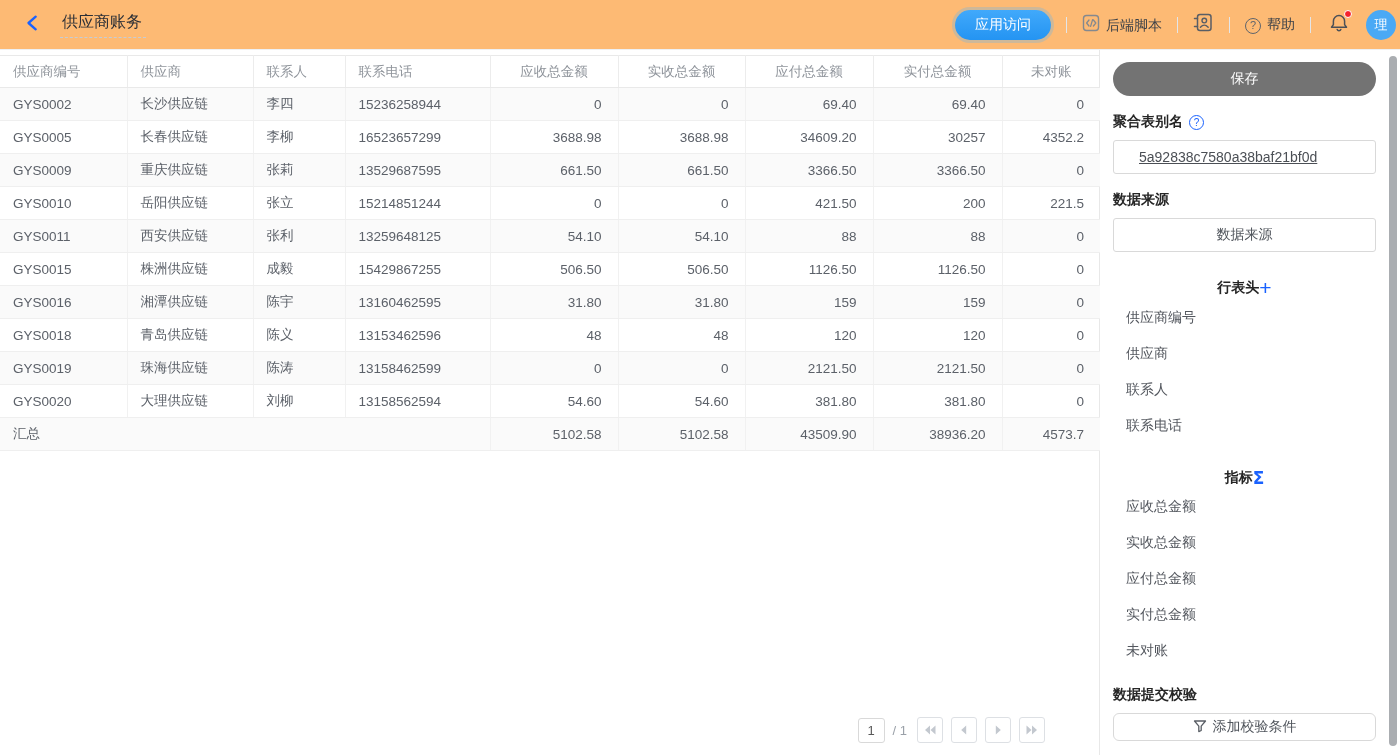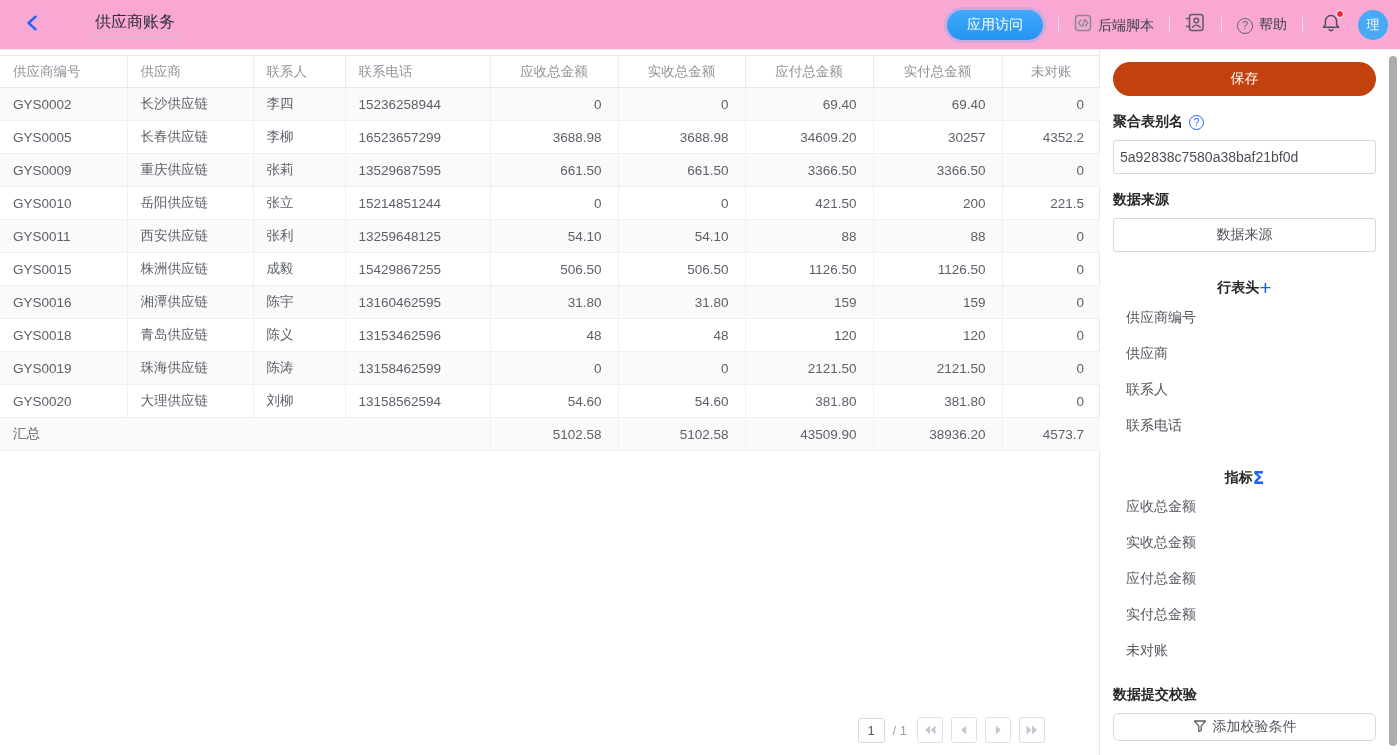--- a/index.html
+++ b/index.html
@@ -1,21 +1,21 @@
 <!DOCTYPE html>
 <html><head>
 <meta charset="utf-8">
 <style>
   * { margin:0; padding:0; box-sizing:border-box; }
   html,body { width:1400px; height:755px; overflow:hidden; background:#fff;
     font-family:"Liberation Sans","DejaVu Sans",sans-serif; color:#333; }
 
   
-  .topbar { height:50px; display:flex; align-items:center; padding:0 12px 0 22px;
-    border-bottom:1px solid #eef0f2; background:#f9a8d4;gap:33px; }
+  .topbar { height:50px; display:flex; align-items:center; padding:0 4px 0 22px;
+    border-bottom:1px solid #eef0f2; background:#fdba74; }
   .back-btn { border:none; background:none; cursor:pointer; display:flex; align-items:center; padding:2px; }
   .page-title { margin-left:16px; font-size:16px; color:#2b2f36; font-weight:500;
     padding:0 4px 4px 2px; border-bottom:1px dashed #c6ccd4; cursor:text; }
   .topbar-right { margin-left:auto; display:flex; align-items:center; }
   .app-access { height:30px; padding:0 20px; border:none; border-radius:16px; color:#fff;
     font-size:14px; cursor:pointer;
     background:linear-gradient(180deg,#41a9fb 0%,#2494f2 100%);
     box-shadow:0 0 0 3px rgba(86,178,252,.28); }
   .vdiv { width:1px; height:16px; background:#e3e5e8; margin:0 15px; }
   .tb-item { display:flex; align-items:flex-end; gap:6px; font-size:14px; color:#3c4148; cursor:pointer; }
@@ -54,28 +54,28 @@
   .page-input { width:27px; height:25px; border:1px solid #d9d9d9; border-radius:3px;
     text-align:center; font-size:13px; color:#595959; outline:none; }
   .page-total { font-size:13px; color:#9aa0a8; margin-right:2px; }
   .nav-btn { width:26px; height:26px; border:1px solid #dde0e4; border-radius:3px; background:#fff;
     display:flex; align-items:center; justify-content:center; cursor:pointer; padding:0; }
   .nav-btn svg { display:block; }
 
   
   .sidebar { flex:1; position:relative; padding:12px 24px 0 13px; background:#fff; }
   .save-btn { display:block; width:100%; height:34px; border:none; border-radius:17px;
-    background:#c2410c; color:#fff; font-size:14px; cursor:pointer; }
+    background:#737373; color:#fff; font-size:14px; cursor:pointer; }
   .side-label { display:flex; align-items:center; gap:6px; font-size:14px; font-weight:bold;
     color:#262626; margin-top:17px; }
   .bluehelp { width:15px; height:15px; border:1.3px solid #1a62fe; border-radius:50%;
     display:inline-flex; align-items:center; justify-content:center; font-size:10px;
     color:#1a62fe; font-weight:400; cursor:pointer; }
   .alias-input { width:100%; height:34px; margin-top:9px; border:1px solid #d9d9d9; border-radius:3px;
-    padding:0 6px; font-size:14px; color:#4b4f55; outline:none; }
+    padding:0 25px; font-size:14px; color:#4b4f55; outline:none;text-decoration:underline; }
   .ds-btn { width:100%; height:34px; margin-top:9px; border:1px solid #d9d9d9; border-radius:3px;
     background:#fff; font-size:14px; color:#50555c; cursor:pointer; }
   .section-head { display:flex; align-items:center; justify-content:center; margin-top:25px; }
   .section-title { font-size:14px; font-weight:bold; color:#262626; }
   .plus-icon { color:#1a62fe; font-size:21px; font-weight:400; line-height:1; cursor:pointer; }
   .sigma-icon { color:#1a62fe; font-size:17px; font-weight:bold; line-height:1; cursor:pointer;
     font-family:"DejaVu Sans",sans-serif; }
   .side-list { margin-top:2px; }
   .side-item { padding:9px 0 9px 13px; font-size:14px; color:#53575e; cursor:pointer; }
   .validate-btn { width:100%; height:28px; margin-top:9px; border:1px solid #d9d9d9; border-radius:6px;

